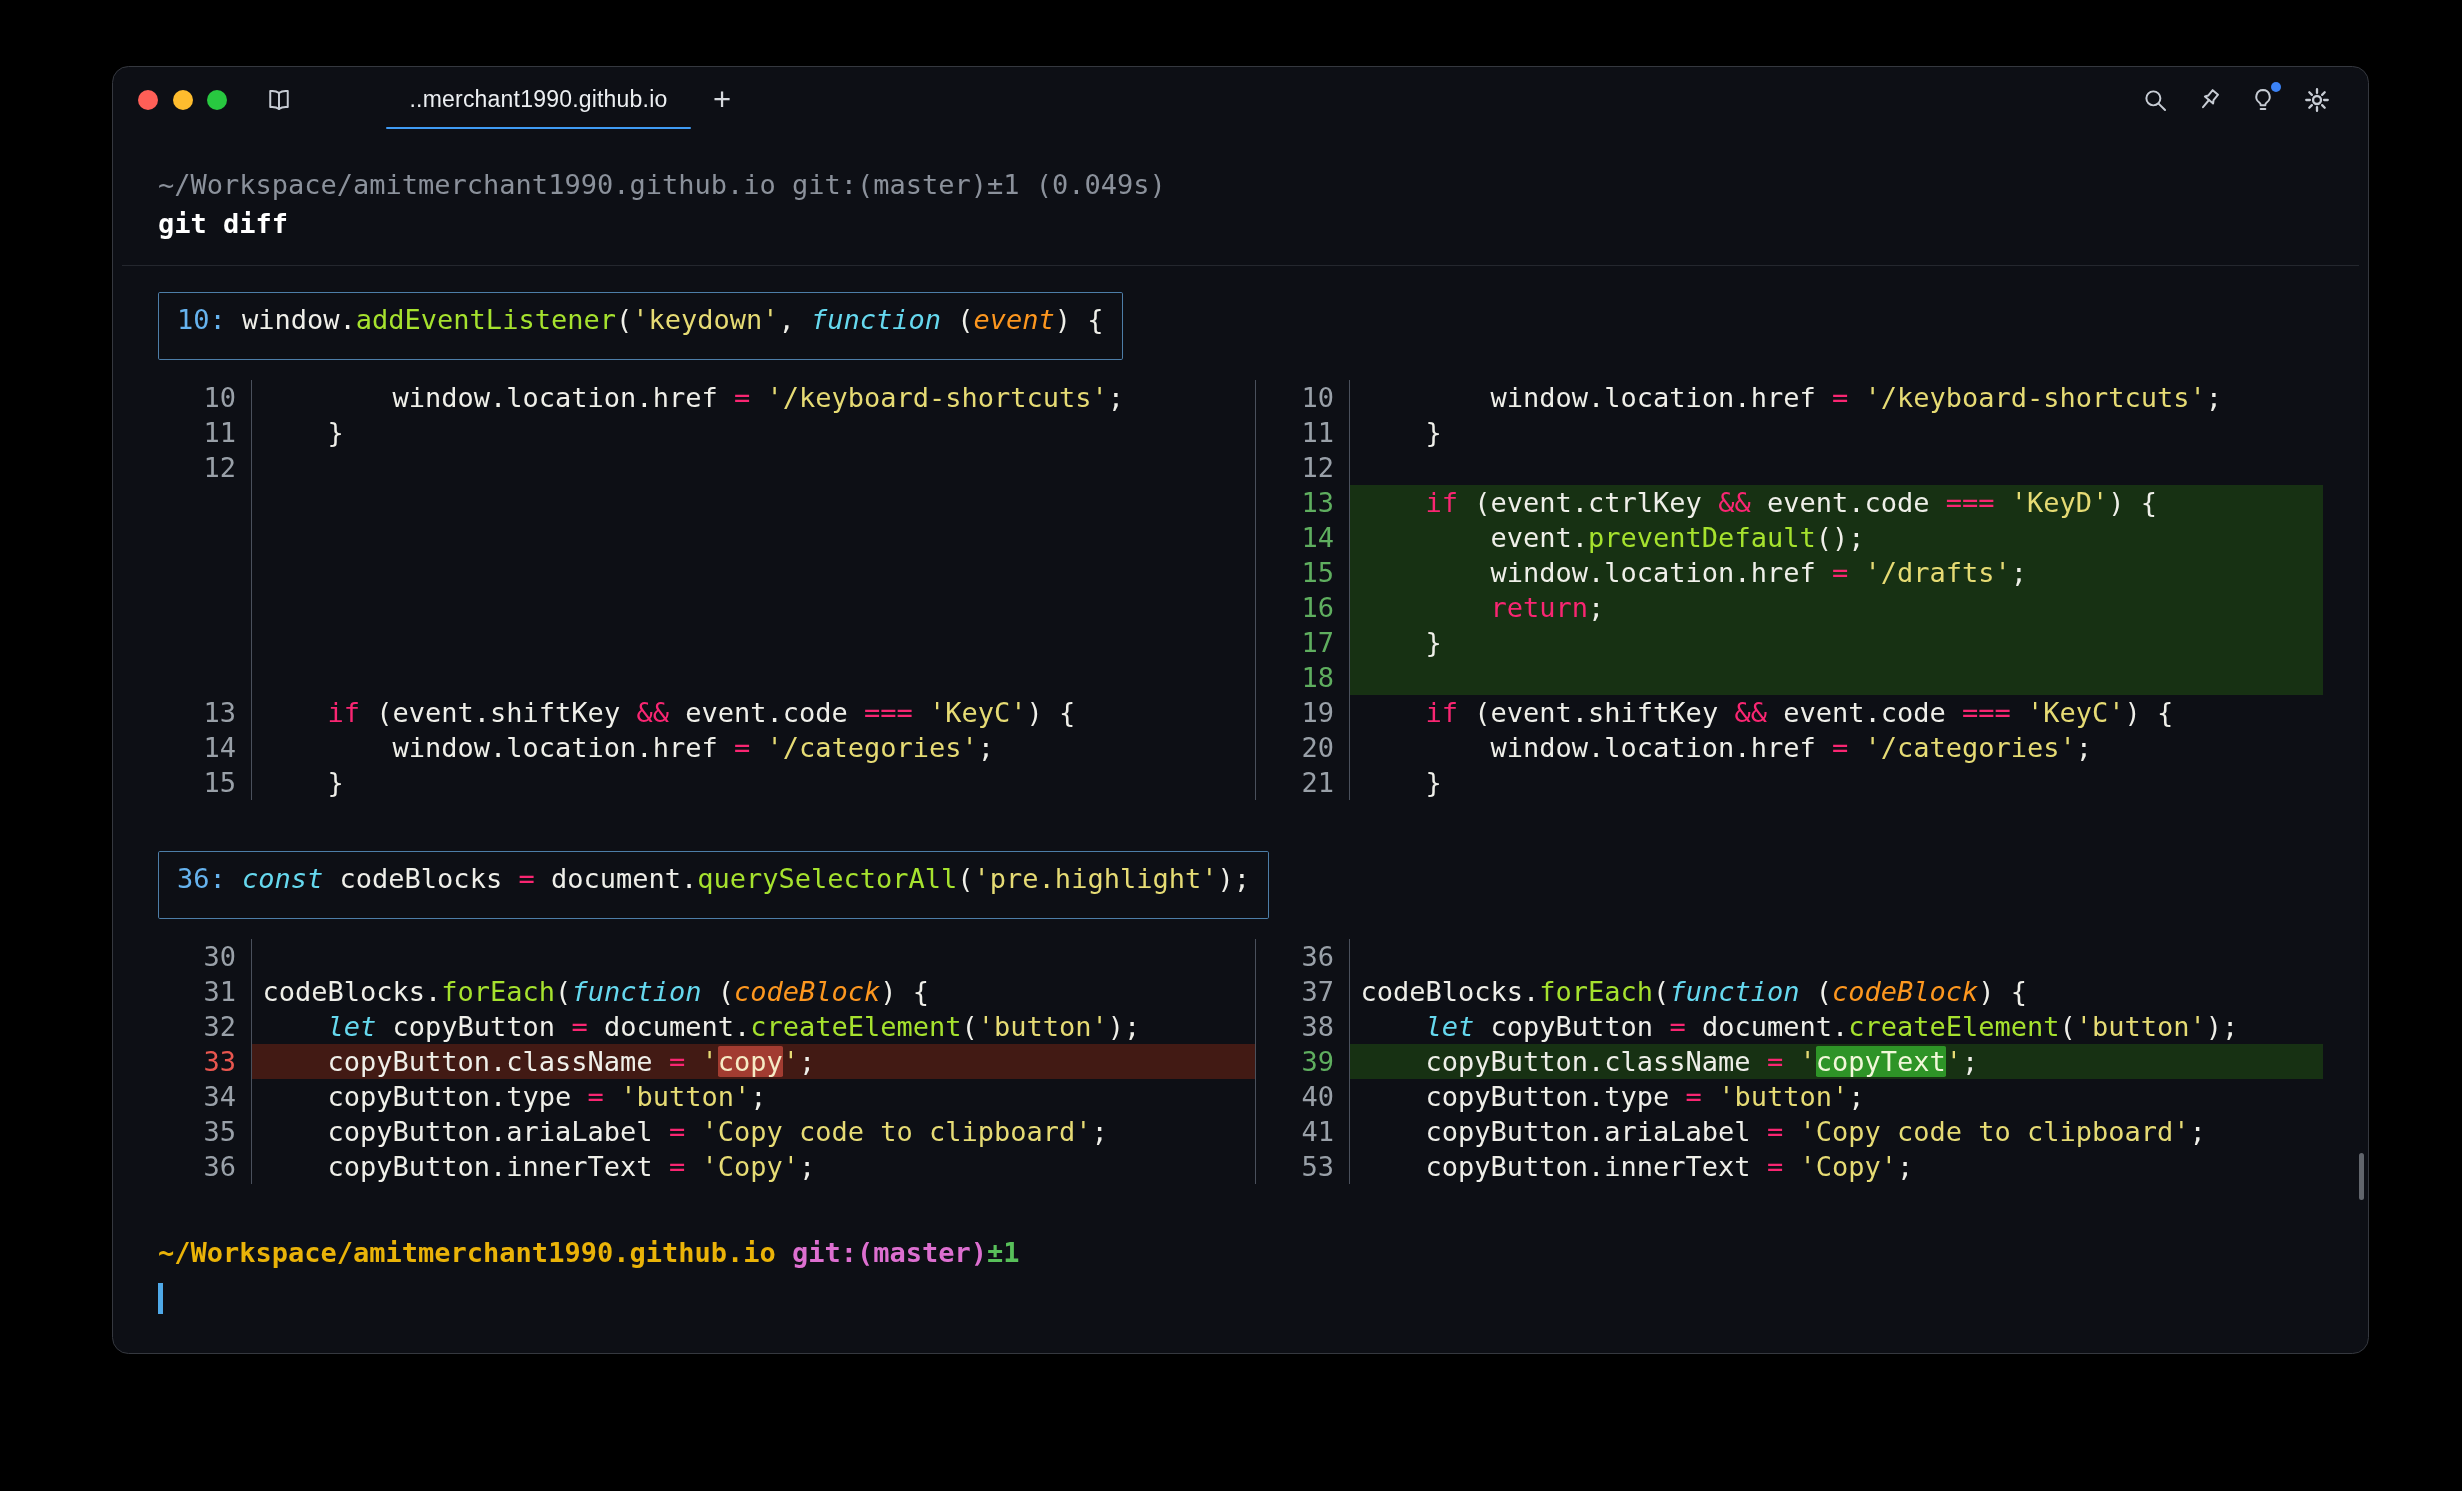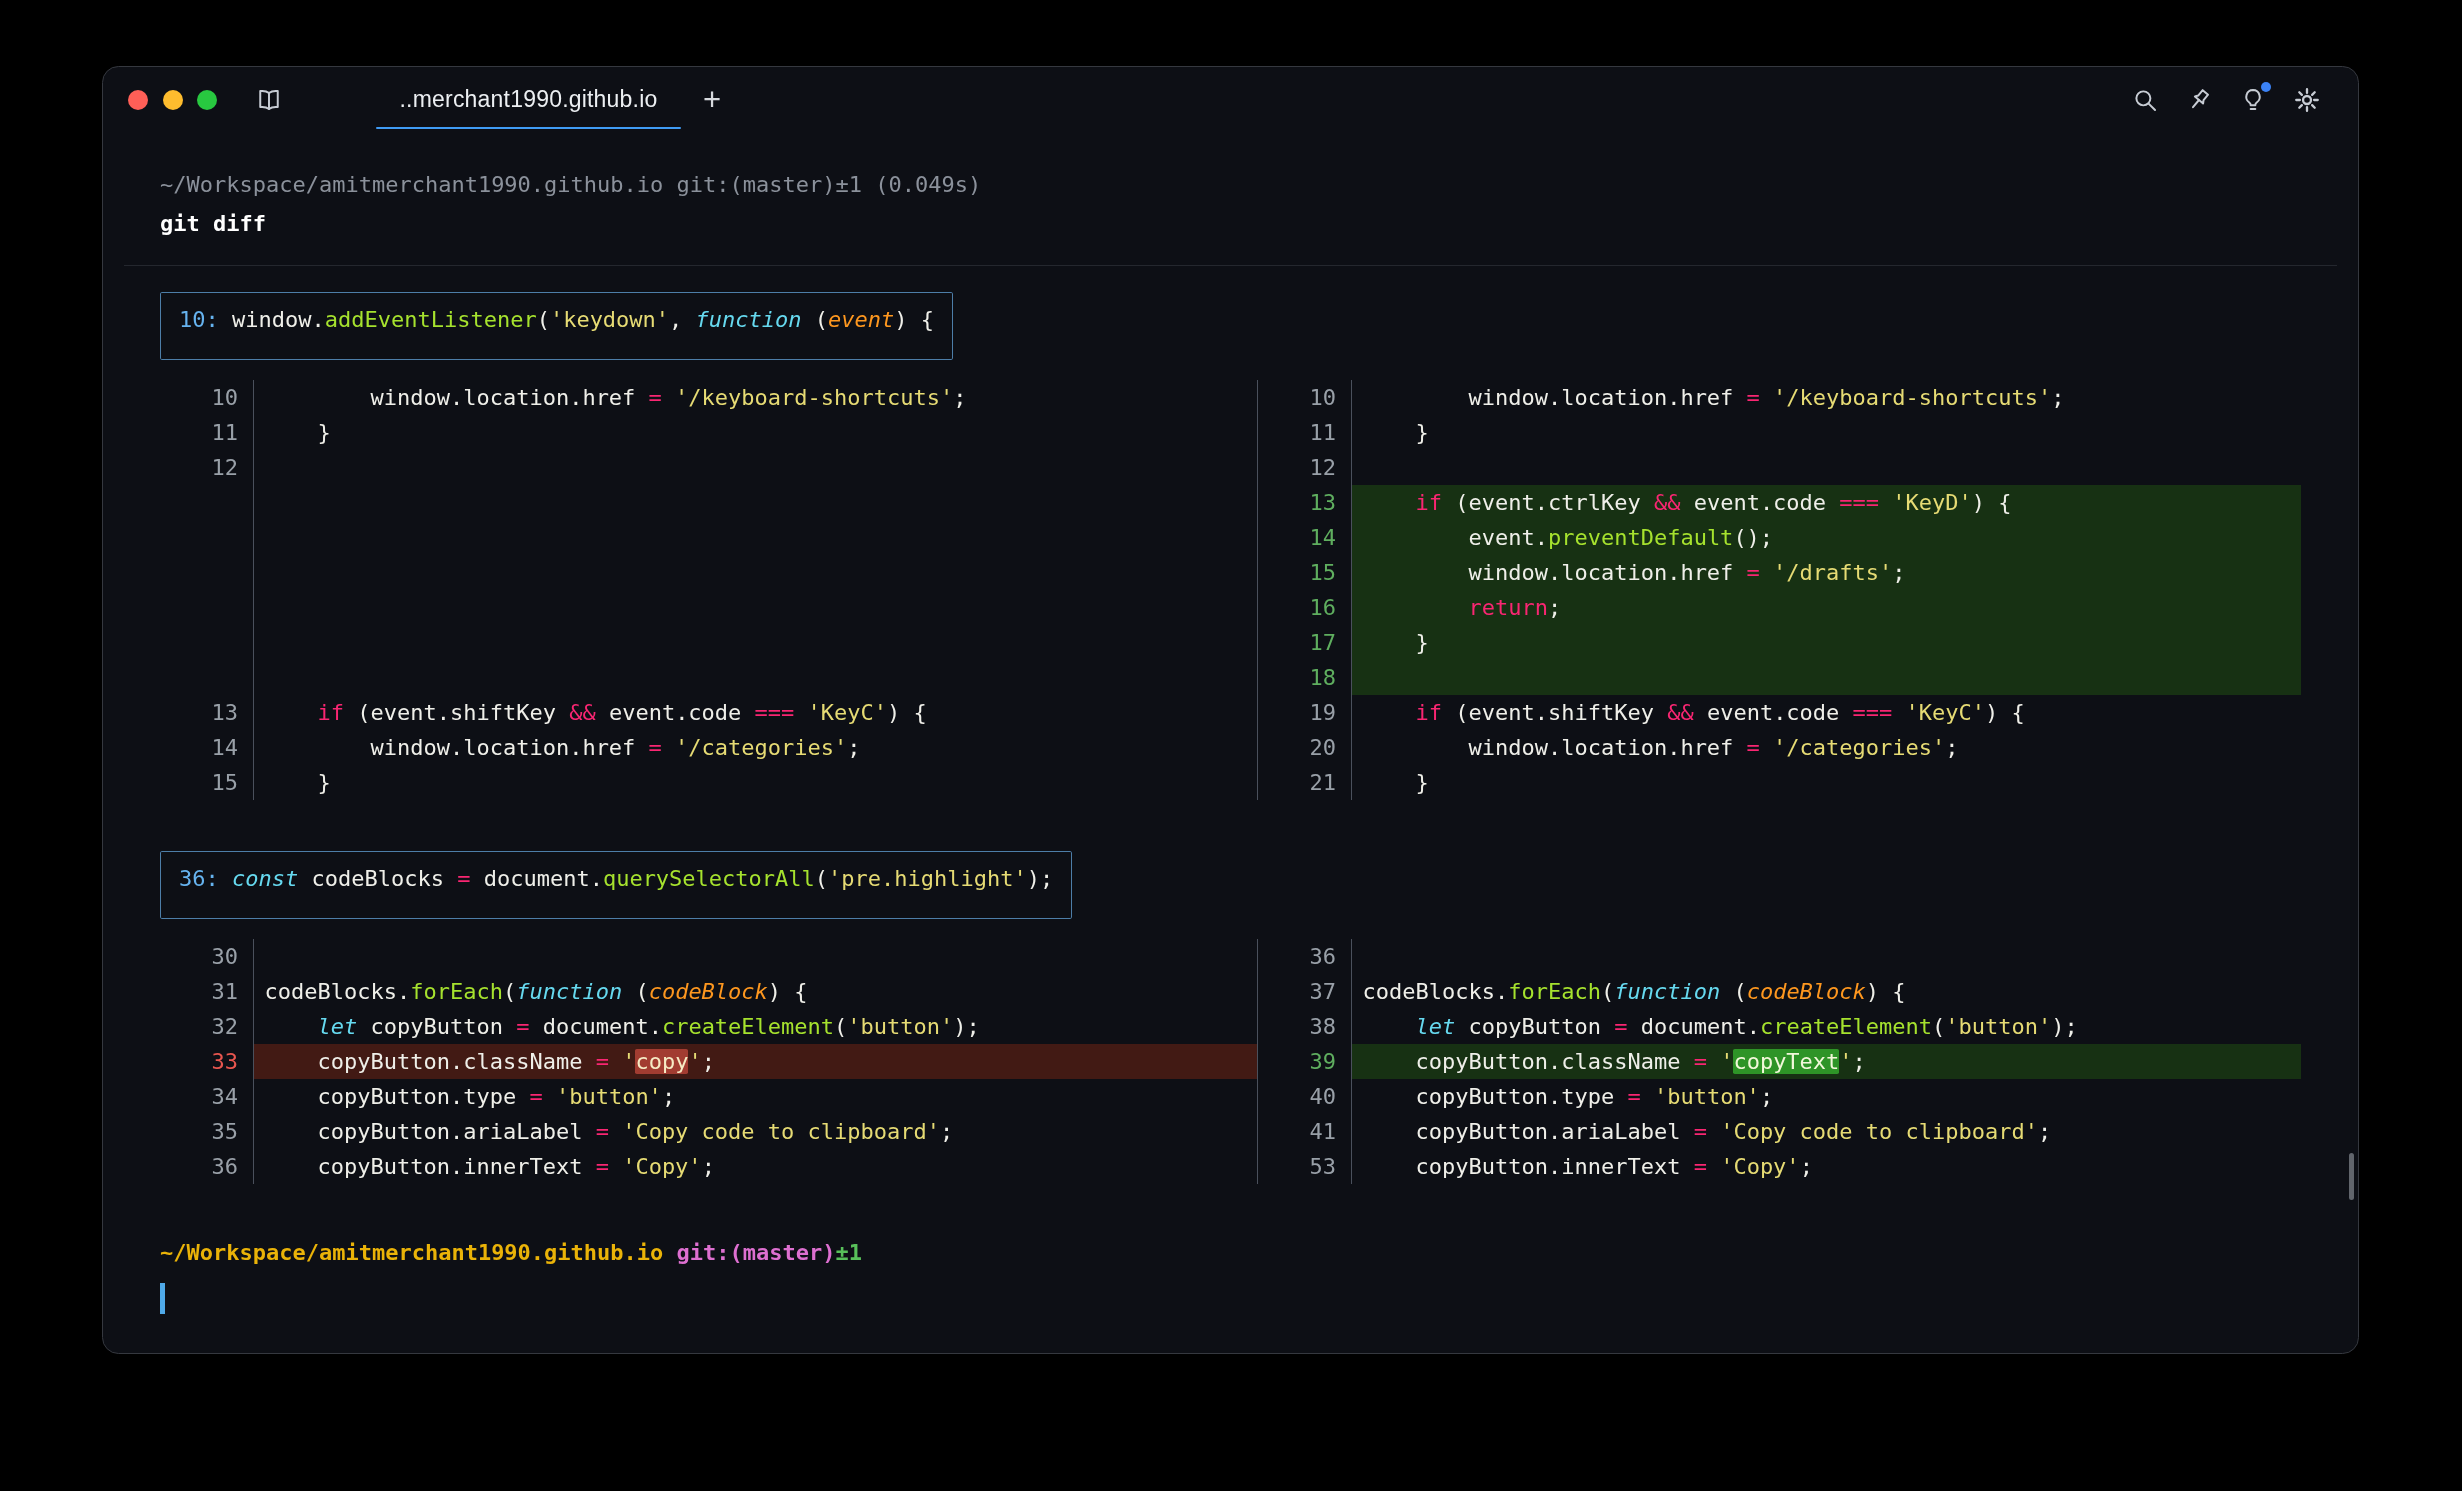--- a/index.html
+++ b/index.html
@@ -1,40 +1,40 @@
 <!DOCTYPE html>
 <html style="font-size:14.5px"><head>
 <meta charset="utf-8">
 <style>
   *{margin:0;padding:0;box-sizing:border-box}
   html,body{background:#000}
   body{width:2462px;height:1492px;position:relative;overflow:hidden;
        font-family:"DejaVu Sans Mono","Liberation Mono",monospace}
 
-  .window{position:absolute;left:102px;top:66px;width:2257px;height:1288px;
+  .window{position:absolute;left:112px;top:66px;width:2257px;height:1288px;
           background:#0d0f15;border:0.9px solid #35383f;border-radius:16.4px;overflow:hidden}
 
   
   .tabbar{position:relative;height:65px;display:flex;align-items:center;padding:0 36px 0 25.4px}
   .lights{display:flex;gap:14.5px;align-items:center}
   .light{width:20px;height:20px;border-radius:50%;display:inline-block;cursor:pointer}
   .light.red{background:#ff5f57}.light.yellow{background:#febc2e}.light.green{background:#28c840}
   .tb-icon{display:inline-flex;width:31px;height:31px;align-items:center;justify-content:center;position:relative;cursor:pointer}
   .tb-icon svg{stroke:#c7ccd4;fill:none;stroke-width:1.7;stroke-linecap:round;stroke-linejoin:round}
   .book{margin-left:36px}
   .tab{position:absolute;left:271px;top:0;width:309px;height:65px;display:flex;align-items:center;justify-content:center;cursor:pointer}
   .tab-title{font-family:"Liberation Sans","DejaVu Sans",sans-serif;font-size:23px;color:#eceff2;letter-spacing:0.2px}
   .tab-underline{position:absolute;left:1.8px;right:1.8px;bottom:2.7px;height:2.7px;background:#3f9bf4;border-radius:1.8px}
   .new-tab{position:absolute;left:589px;top:12.7px;width:40px;height:40px;background:none;border:none;color:#d6d9dd;
            font-size:31px;line-height:36px;font-family:"Liberation Sans",sans-serif;cursor:pointer}
   .tb-right{margin-left:auto;display:flex;gap:23px;align-items:center}
   .dot{position:absolute;top:-1.8px;right:-2.7px;width:10px;height:10px;border-radius:50%;background:#3b82f6}
 
   
-  .terminal{padding:35px 57px 0;font-size:22px;line-height:35px;color:#efefe9}
+  .terminal{padding:35px 45px 0;font-size:27px;line-height:35px;color:#efefe9}
   .line{white-space:pre}
   .prompt-top{color:#8b919b}
   .cmd{color:#ffffff;font-weight:bold;margin-top:4px}
   .hr{height:1.8px;background:#24272e;margin:23.6px -36px 25.4px}
 
   .hunk{margin-bottom:51px}
   .hunk-header{display:inline-block;border:1.8px solid #4d7ea8;border-radius:1.8px;padding:0 18px;
                height:68px;line-height:53px;white-space:pre}
   .panels{display:flex;margin-top:20px}
   .panel.left{flex:none;width:1098px;border-right:1.8px solid #4a505c}

